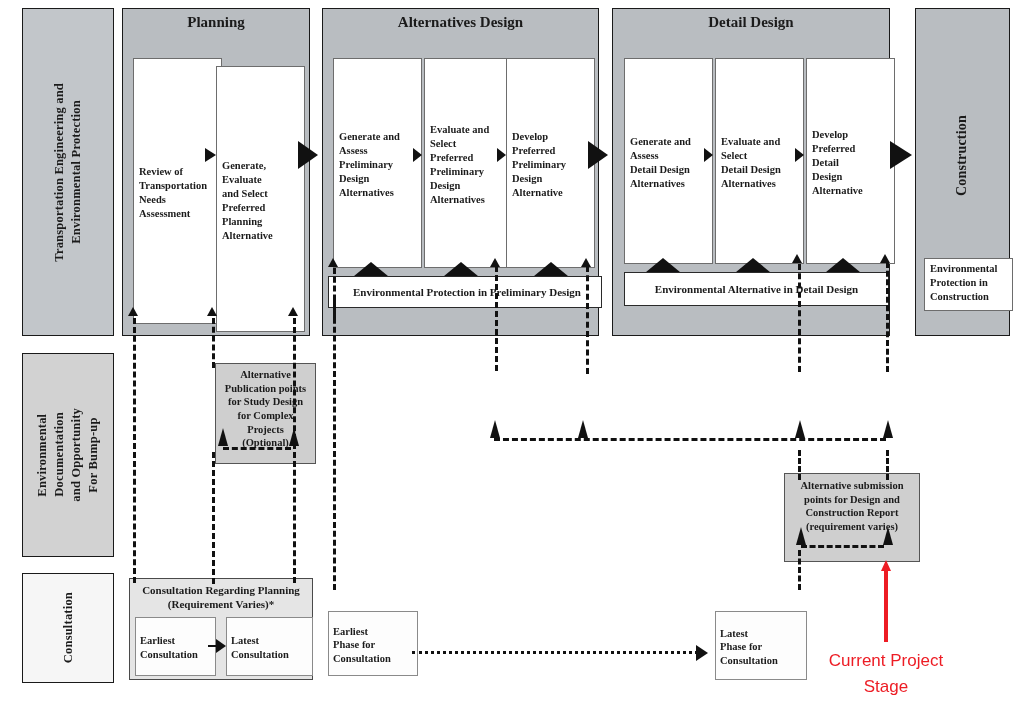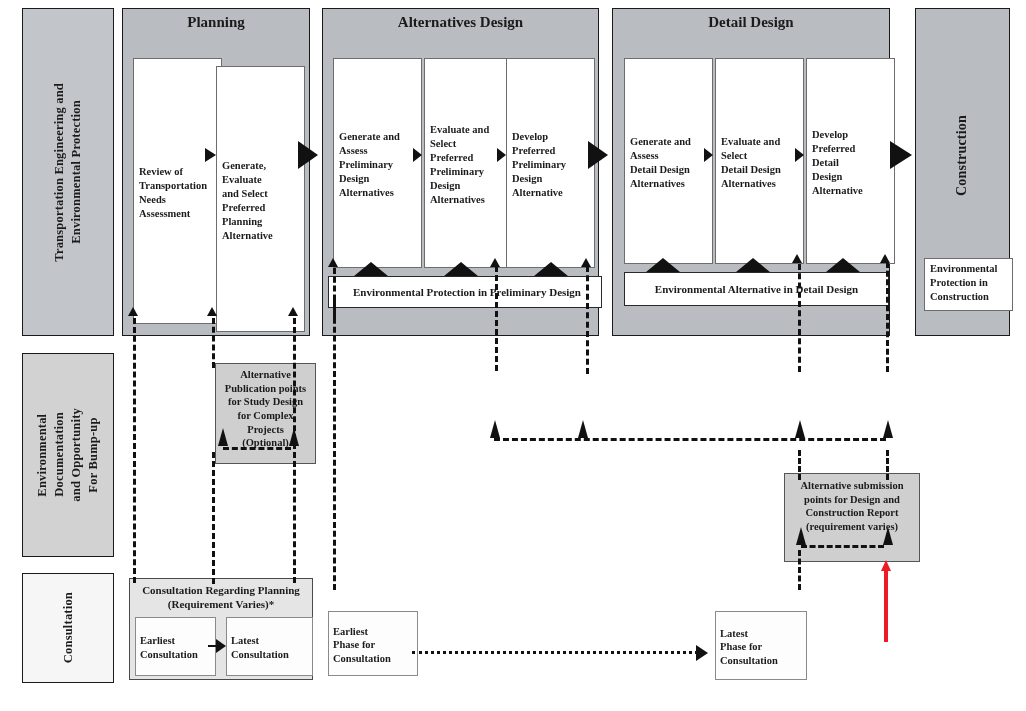--- a/index.html
+++ b/index.html
@@ -234,14 +234,15 @@
   <div class="dashv" style="left:586px;top:266px;height:108px;"></div>
 
   <div class="dashv" style="left:798px;top:264px;height:108px;"></div>
   <div class="dashv" style="left:886px;top:262px;height:110px;"></div>
   <div class="dashv" style="left:798px;top:450px;height:30px;"></div>
   <div class="dashv" style="left:886px;top:450px;height:30px;"></div>
   <div class="dashv" style="left:798px;top:550px;height:40px;"></div>
 
   <div class="redline" style="left:884px;top:570px;height:72px;"></div>
   <div class="redarrow" style="left:881px;top:560px;"></div>
+  <div class="redlabel" style="left:800px;top:648px;width:172px;">Current Project<br>Stage</div>
 
 </div>
 
 </body></html>

